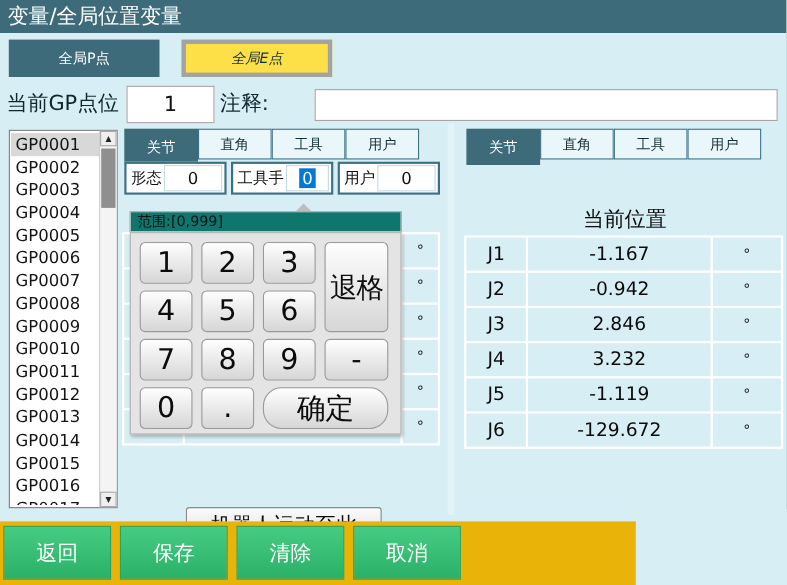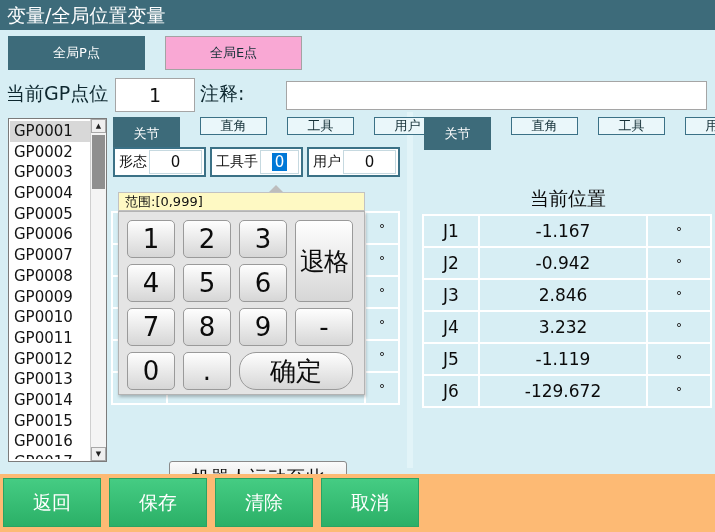--- a/index.html
+++ b/index.html
@@ -6,45 +6,45 @@
   .screen{position:relative;width:715px;height:532px;background:#d7eef4;
           font-family:"DejaVu Sans",sans-serif;overflow:hidden;padding-left:45px;}
   
   .titlebar{position:absolute;left:0;top:0;width:715px;height:30px;background:#3d6b7a;
             color:#fff;font-size:19px;line-height:30px;padding-left:7px;box-sizing:border-box;}
   
   .top-tabs{position:absolute;left:8px;top:36px;display:flex;gap:20px;}
   .top-tab{width:137px;height:34px;display:flex;align-items:center;justify-content:center;
            font-size:13px;box-sizing:border-box;cursor:default;}
   .top-tab.active{background:#3d6b7a;color:#fff;}
-  .top-tab.inactive{background:#f9a8d4;color:#143037;border:1px solid #a3a3a3;}
+  .top-tab.inactive{background:#fde047;color:#143037;border:4px solid #a3a3a3;font-style:italic;}
   
   .gp-label{position:absolute;left:6px;top:81px;font-size:19px;color:#0d272f;}
   .gp-input{position:absolute;left:115px;top:78px;width:80px;height:34px;background:#fff;
             border:1px solid #a5a5a5;text-align:center;font-size:19px;line-height:32px;color:#111;box-sizing:border-box;}
   .comment-label{position:absolute;left:200px;top:81px;font-size:19px;color:#0d272f;}
   .comment-input{position:absolute;left:286px;top:81px;width:421px;height:29px;background:#fff;
             border:1px solid #a5a5a5;box-sizing:border-box;font-size:15px;line-height:27px;padding:0 4px;color:#111;}
   
   .listbox{position:absolute;left:8px;top:118px;width:99px;height:344px;background:#fff;
            border:1px solid #7b7b7b;box-sizing:border-box;}
   .list-items{position:absolute;left:1px;top:2px;width:80px;height:338px;overflow:hidden;}
   .list-item{height:20.7px;line-height:20.7px;font-size:15px;color:#141414;padding-left:4px;white-space:nowrap;}
   .list-item.selected{background:#d8d8d8;}
   .scrollbar{position:absolute;right:0;top:0;width:15px;height:342px;background:#f4f4f4;border-left:1px solid #cfcfcf;}
   .scroll-btn{position:absolute;left:0;width:15px;height:14px;background:#efefef;border:1px solid #a8a8a8;
               box-sizing:border-box;display:flex;align-items:center;justify-content:center;font-size:7px;color:#222;}
   .scroll-btn.up{top:0;}
   .scroll-btn.down{bottom:0;}
   .scroll-thumb{position:absolute;left:1px;top:16px;width:13px;height:54px;background:#8f8f8f;}
   
-  .tab-strip{position:absolute;display:flex;gap:20px;align-items:flex-start;}
+  .tab-strip{position:absolute;display:flex;gap:0;align-items:flex-start;}
   .edit-tabs{left:113px;top:117px;}
   .pos-tabs{left:424px;top:117px;}
-  .panel-tab{width:67px;height:18px;display:flex;align-items:center;justify-content:center;
+  .panel-tab{width:67px;height:28px;display:flex;align-items:center;justify-content:center;
              font-size:13px;box-sizing:border-box;}
   .panel-tab.active{background:#3d6b7a;color:#fff;height:33px;}
   .panel-tab.inactive{background:#eaf7fa;color:#143037;border:1px solid #3b7186;}
   
   .fields{position:absolute;left:113px;top:147px;display:flex;gap:4px;}
   .field{width:93px;height:30px;background:#fff;border:2px solid #3b7186;box-sizing:border-box;
          display:flex;align-items:center;}
   .field-label{font-size:14px;color:#101010;padding:0 2px 0 4px;white-space:nowrap;}
   .field-value{flex:1;height:22px;margin-right:2px;background:#fff;border:1px solid #c6d9e0;
                display:flex;align-items:center;justify-content:center;font-size:15px;color:#101010;}
@@ -55,41 +55,41 @@
   .pos-table{left:422px;top:214px;grid-template-columns:54px 166px 62px;grid-auto-rows:30px;}
   .cell{background:#d7eef4;display:flex;align-items:center;justify-content:center;
         font-size:17px;color:#0b0b0b;}
   .cell.unit{font-size:13px;color:#222;}
   .pos-title{position:absolute;left:424px;top:186px;width:288px;text-align:center;
              font-size:19px;color:#0a0a0a;}
   
   .kp-pointer{position:absolute;left:268px;top:185px;width:0;height:0;
               border-left:8px solid transparent;border-right:8px solid transparent;
               border-bottom:8px solid #bdbdbd;}
-  .kp-tooltip{position:absolute;left:118px;top:192px;width:247px;height:19px;background:#fef9c3;
+  .kp-tooltip{position:absolute;left:118px;top:192px;width:247px;height:19px;background:#0f766e;
               border:1px solid #c2c2c2;box-sizing:border-box;font-size:13px;line-height:17px;
               padding-left:6px;color:#111;z-index:10;}
   .kp-panel{position:absolute;left:118px;top:211px;width:247px;height:184px;background:#e4e4e4;
             border:1px solid #b3b3b3;box-sizing:border-box;z-index:10;box-shadow:1px 2px 3px rgba(0,0,0,.25);}
   .kp-grid{position:absolute;left:8px;top:8px;display:grid;
            grid-template-columns:48px 48px 48px 58px;grid-auto-rows:38px;gap:6px 8px;}
   .kp-key{background:linear-gradient(#fefefe,#d6d6d6);border:1px solid #9a9a9a;border-radius:5px;
           display:flex;align-items:center;justify-content:center;font-size:26px;color:#0c0c0c;
           white-space:nowrap;cursor:default;}
   .kp-key.tall{grid-row:span 2;font-size:25px;letter-spacing:-1px;overflow:visible;}
   .kp-key.wide{grid-column:span 2;border-radius:17px;}
   
   .gray-btn{position:absolute;background:linear-gradient(#fbfbfb,#dcdcdc);border:1px solid #8a8a8a;
             border-radius:3px;display:flex;align-items:center;justify-content:center;color:#0c0c0c;}
   .move-btn{left:169px;top:433px;width:176px;height:32px;font-size:19px;margin-top:28px;}
   .write-btn{left:476px;top:433px;width:172px;height:32px;font-size:18px;}
   
   .panel-divider{position:absolute;left:407px;top:112px;width:6px;height:356px;background:#e2f4f8;}
   
-  .bottom-bar{position:absolute;left:0;top:474px;width:715px;height:58px;background:#fdba74;}
+  .bottom-bar{position:absolute;left:0;top:474px;width:578px;height:58px;background:#eab308;}
   .bottom-buttons{position:absolute;left:3px;top:4px;display:flex;gap:8px;}
   .green-btn{width:98px;height:49px;background:linear-gradient(#45cc83,#2bb067);
              border:1px solid #2aa364;box-sizing:border-box;color:#fff;font-size:19px;
              display:flex;align-items:center;justify-content:center;cursor:default;}
 </style>
 </head>
 <body>
 
 <div class="screen">
 

